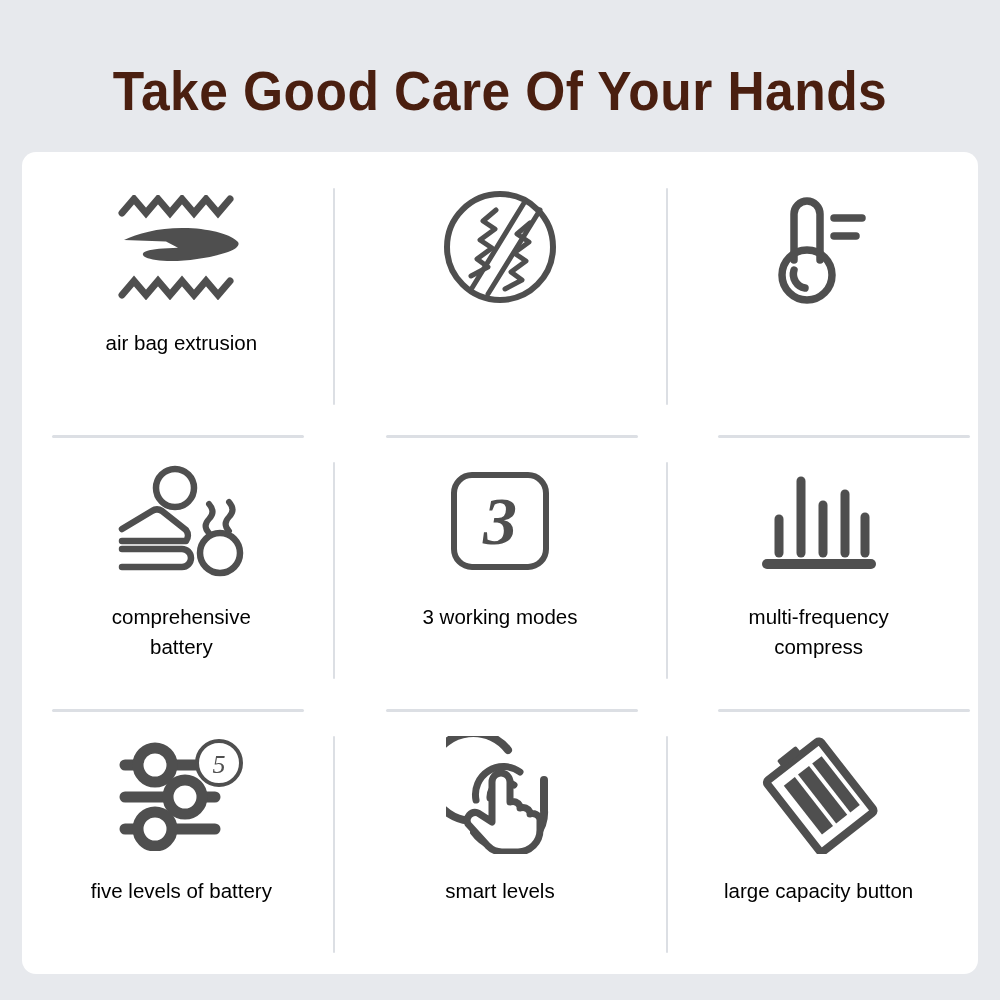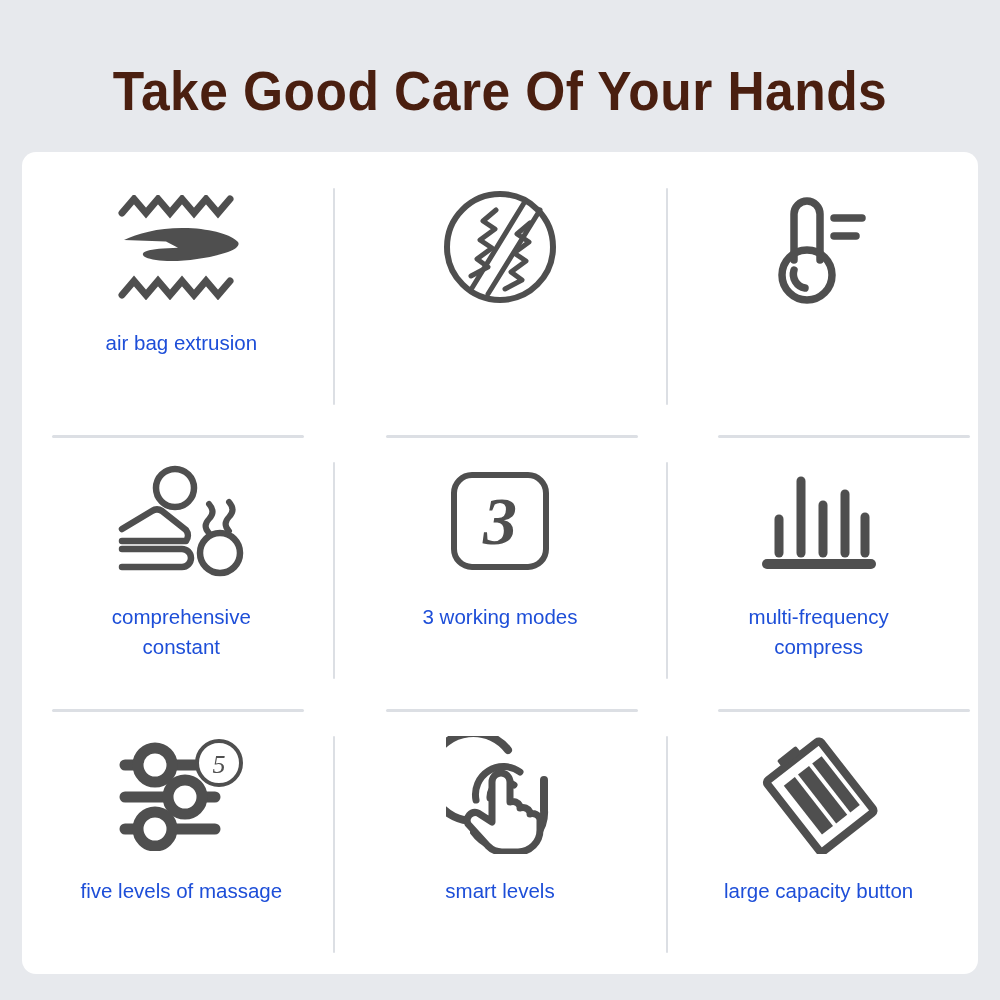--- a/index.html
+++ b/index.html
@@ -63,21 +63,21 @@
     display: flex;
     align-items: center;
     justify-content: center;
     margin-top: 20px;
   }
 
   .cell-label {
     margin-top: 6px;
     text-align: center;
     font-size: 20.5px;
-    color: #1d4ed8;
+    color: #000000;
     line-height: 1.48;
     padding: 0 8px;
     white-space: pre-line;
   }
 
   
   .vdiv {
     position: absolute;
     width: 2px;
     background: #dcdfe4;
@@ -158,21 +158,21 @@
         <svg width="135" height="115" viewBox="0 0 135 115">
           <circle cx="61" cy="24" r="19" fill="none" stroke="#4f4f4f" stroke-width="6.5"></circle>
           <path d="M8,65 L38,47 a9,9 0 0 1 10,0 L72,66 a9,9 0 0 1 0,11 L8,77" fill="none" stroke="#4f4f4f" stroke-width="6.5" stroke-linecap="round" stroke-linejoin="round"></path>
           <path d="M8,85 L68,85 a9,9 0 0 1 0,18 L8,103" fill="none" stroke="#4f4f4f" stroke-width="6.5" stroke-linecap="round" stroke-linejoin="round"></path>
           <circle cx="106" cy="89" r="20" fill="none" stroke="#4f4f4f" stroke-width="6.5"></circle>
           <path d="M95,40 q7,8 0,15 q-7,7 0,14" fill="none" stroke="#4f4f4f" stroke-width="6" stroke-linecap="round"></path>
           <path d="M115,38 q7,8 0,15 q-7,7 0,14" fill="none" stroke="#4f4f4f" stroke-width="6" stroke-linecap="round"></path>
         </svg>
       </div>
       <div class="cell-label">comprehensive
-constant</div>
+battery</div>
     </div>
 
     <div class="cell">
       <div class="icon-wrap">
         <svg width="104" height="104" viewBox="0 0 104 104">
           <rect x="6" y="6" width="92" height="92" rx="18" ry="18" fill="none" stroke="#4f4f4f" stroke-width="6"></rect>
           <text x="52" y="52" text-anchor="middle" dominant-baseline="central" font-family="Liberation Serif, serif" font-size="68" font-weight="bold" font-style="italic" fill="#4f4f4f">3</text>
         </svg>
       </div>
       <div class="cell-label">3 working modes</div>
@@ -199,21 +199,21 @@
           <line x1="10" y1="26" x2="96" y2="26" stroke="#4f4f4f" stroke-width="11" stroke-linecap="round"></line>
           <circle cx="40" cy="26" r="17" fill="#fff" stroke="#4f4f4f" stroke-width="11"></circle>
           <line x1="10" y1="58" x2="100" y2="58" stroke="#4f4f4f" stroke-width="11" stroke-linecap="round"></line>
           <circle cx="70" cy="58" r="17" fill="#fff" stroke="#4f4f4f" stroke-width="11"></circle>
           <line x1="10" y1="90" x2="100" y2="90" stroke="#4f4f4f" stroke-width="11" stroke-linecap="round"></line>
           <circle cx="40" cy="90" r="17" fill="#fff" stroke="#4f4f4f" stroke-width="11"></circle>
           <circle cx="104" cy="24" r="22" fill="#fff" stroke="#4f4f4f" stroke-width="4"></circle>
           <text x="104" y="25" text-anchor="middle" dominant-baseline="central" font-family="Liberation Serif, serif" font-size="26" font-style="italic" fill="#4f4f4f">5</text>
         </svg>
       </div>
-      <div class="cell-label">five levels of massage</div>
+      <div class="cell-label">five levels of battery</div>
     </div>
 
     <div class="cell">
       <div class="icon-wrap">
         <svg width="108" height="118" viewBox="0 0 108 118">
           <path d="M62,14 a44,44 0 1 0 -34,71 L28,96 a40,40 0 0 0 40,16 a36,36 0 0 0 30,-38 L98,44" fill="none" stroke="#4f4f4f" stroke-width="8" stroke-linecap="round"></path>
           <path d="M30,64 a28,28 0 0 1 44,-28" fill="none" stroke="#4f4f4f" stroke-width="7" stroke-linecap="round"></path>
           <path d="M44,62 a15,15 0 0 1 24,-13" fill="none" stroke="#4f4f4f" stroke-width="7" stroke-linecap="round"></path>
           <path d="M46,72 L46,46 a9,9 0 0 1 18,0 L64,66
                    a8,8 0 0 1 10,4 L74,72

